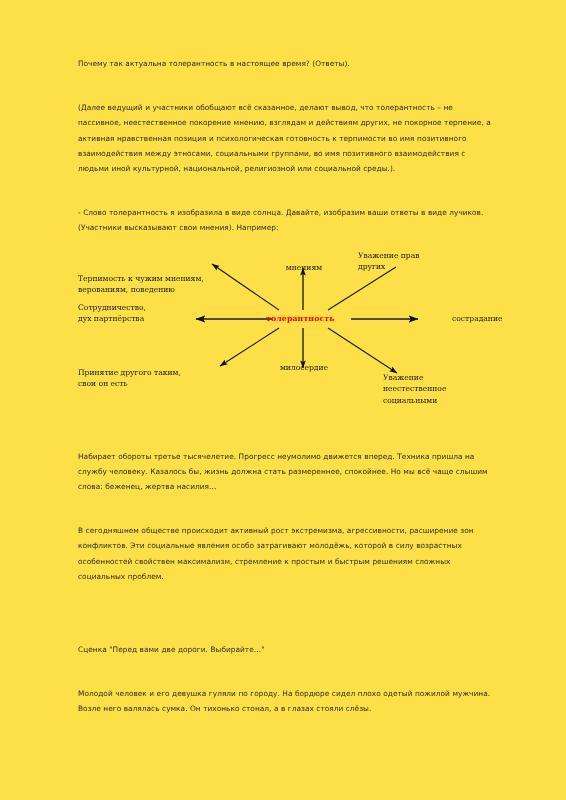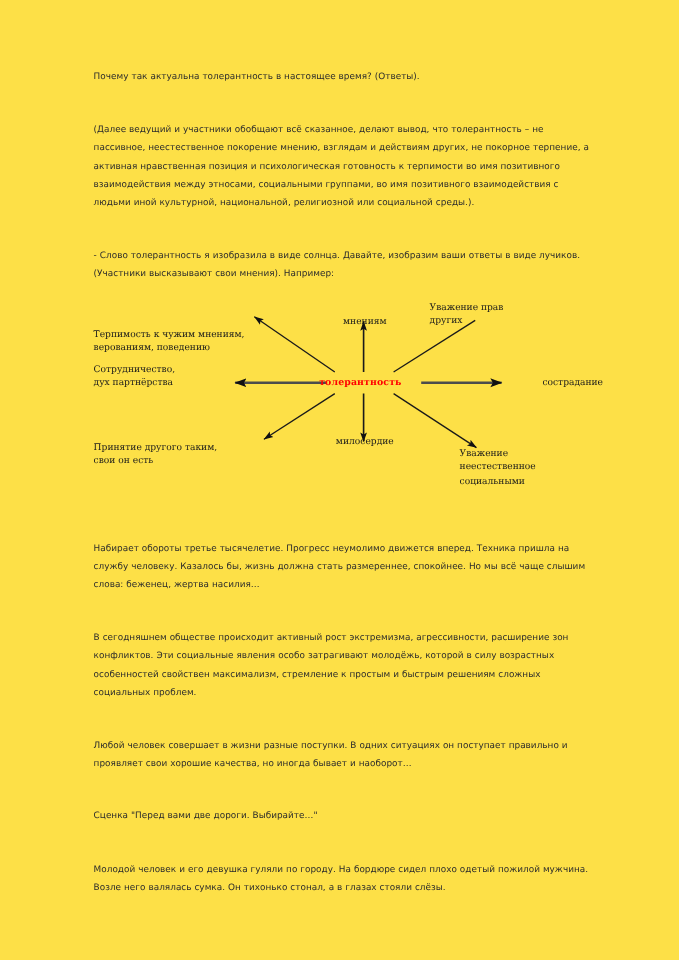--- a/index.html
+++ b/index.html
@@ -163,21 +163,20 @@
     <div class="gap-lg"></div>
 
     <p class="para">Набирает обороты третье тысячелетие. Прогресс неумолимо движется вперед. Техника пришла на службу человеку. Казалось бы, жизнь должна стать размереннее, спокойнее. Но мы всё чаще слышим слова: беженец, жертва насилия…</p>
 
     <div class="gap-md"></div>
 
     <p class="para">В сегодняшнем обществе происходит активный рост экстремизма, агрессивности, расширение зон конфликтов. Эти социальные явления особо затрагивают молодёжь, которой в силу возрастных особенностей свойствен максимализм, стремление к простым и быстрым решениям сложных социальных проблем.</p>
 
     <div class="gap-md"></div>
 
-    <p class="para">Любой человек совершает в жизни разные поступки. В одних ситуациях он поступает правильно и проявляет свои хорошие качества, но иногда бывает и наоборот…</p>
 
     <div class="gap-md"></div>
 
     <p class="para">Сценка "Перед вами две дороги. Выбирайте…"</p>
 
     <div class="gap-md"></div>
 
     <p class="para">Молодой человек и его девушка гуляли по городу. На бордюре сидел плохо одетый пожилой мужчина. Возле него валялась сумка. Он тихонько стонал, а в глазах стояли слёзы.</p>
 
   </div>

